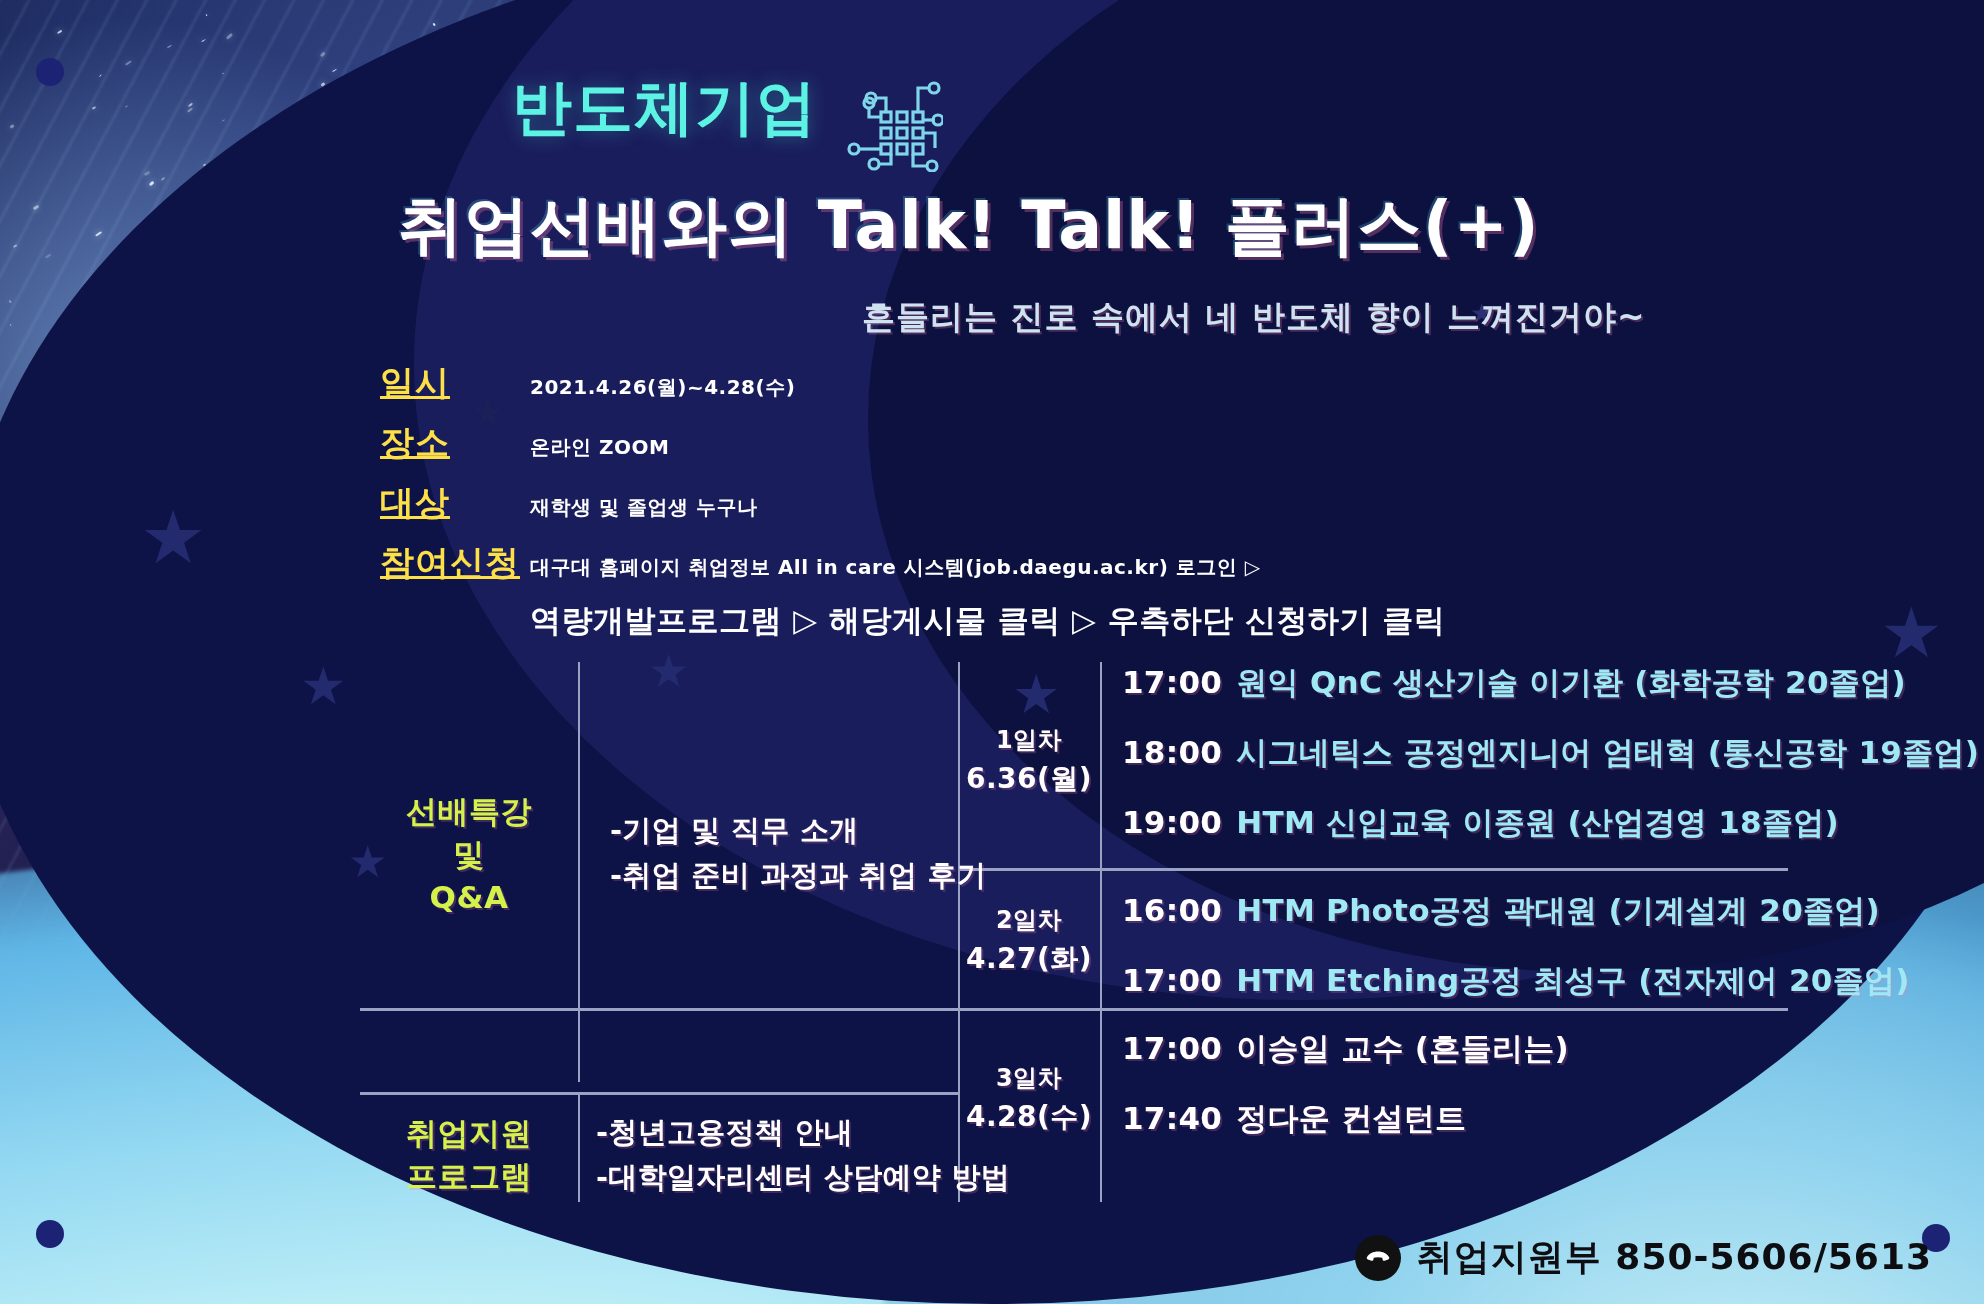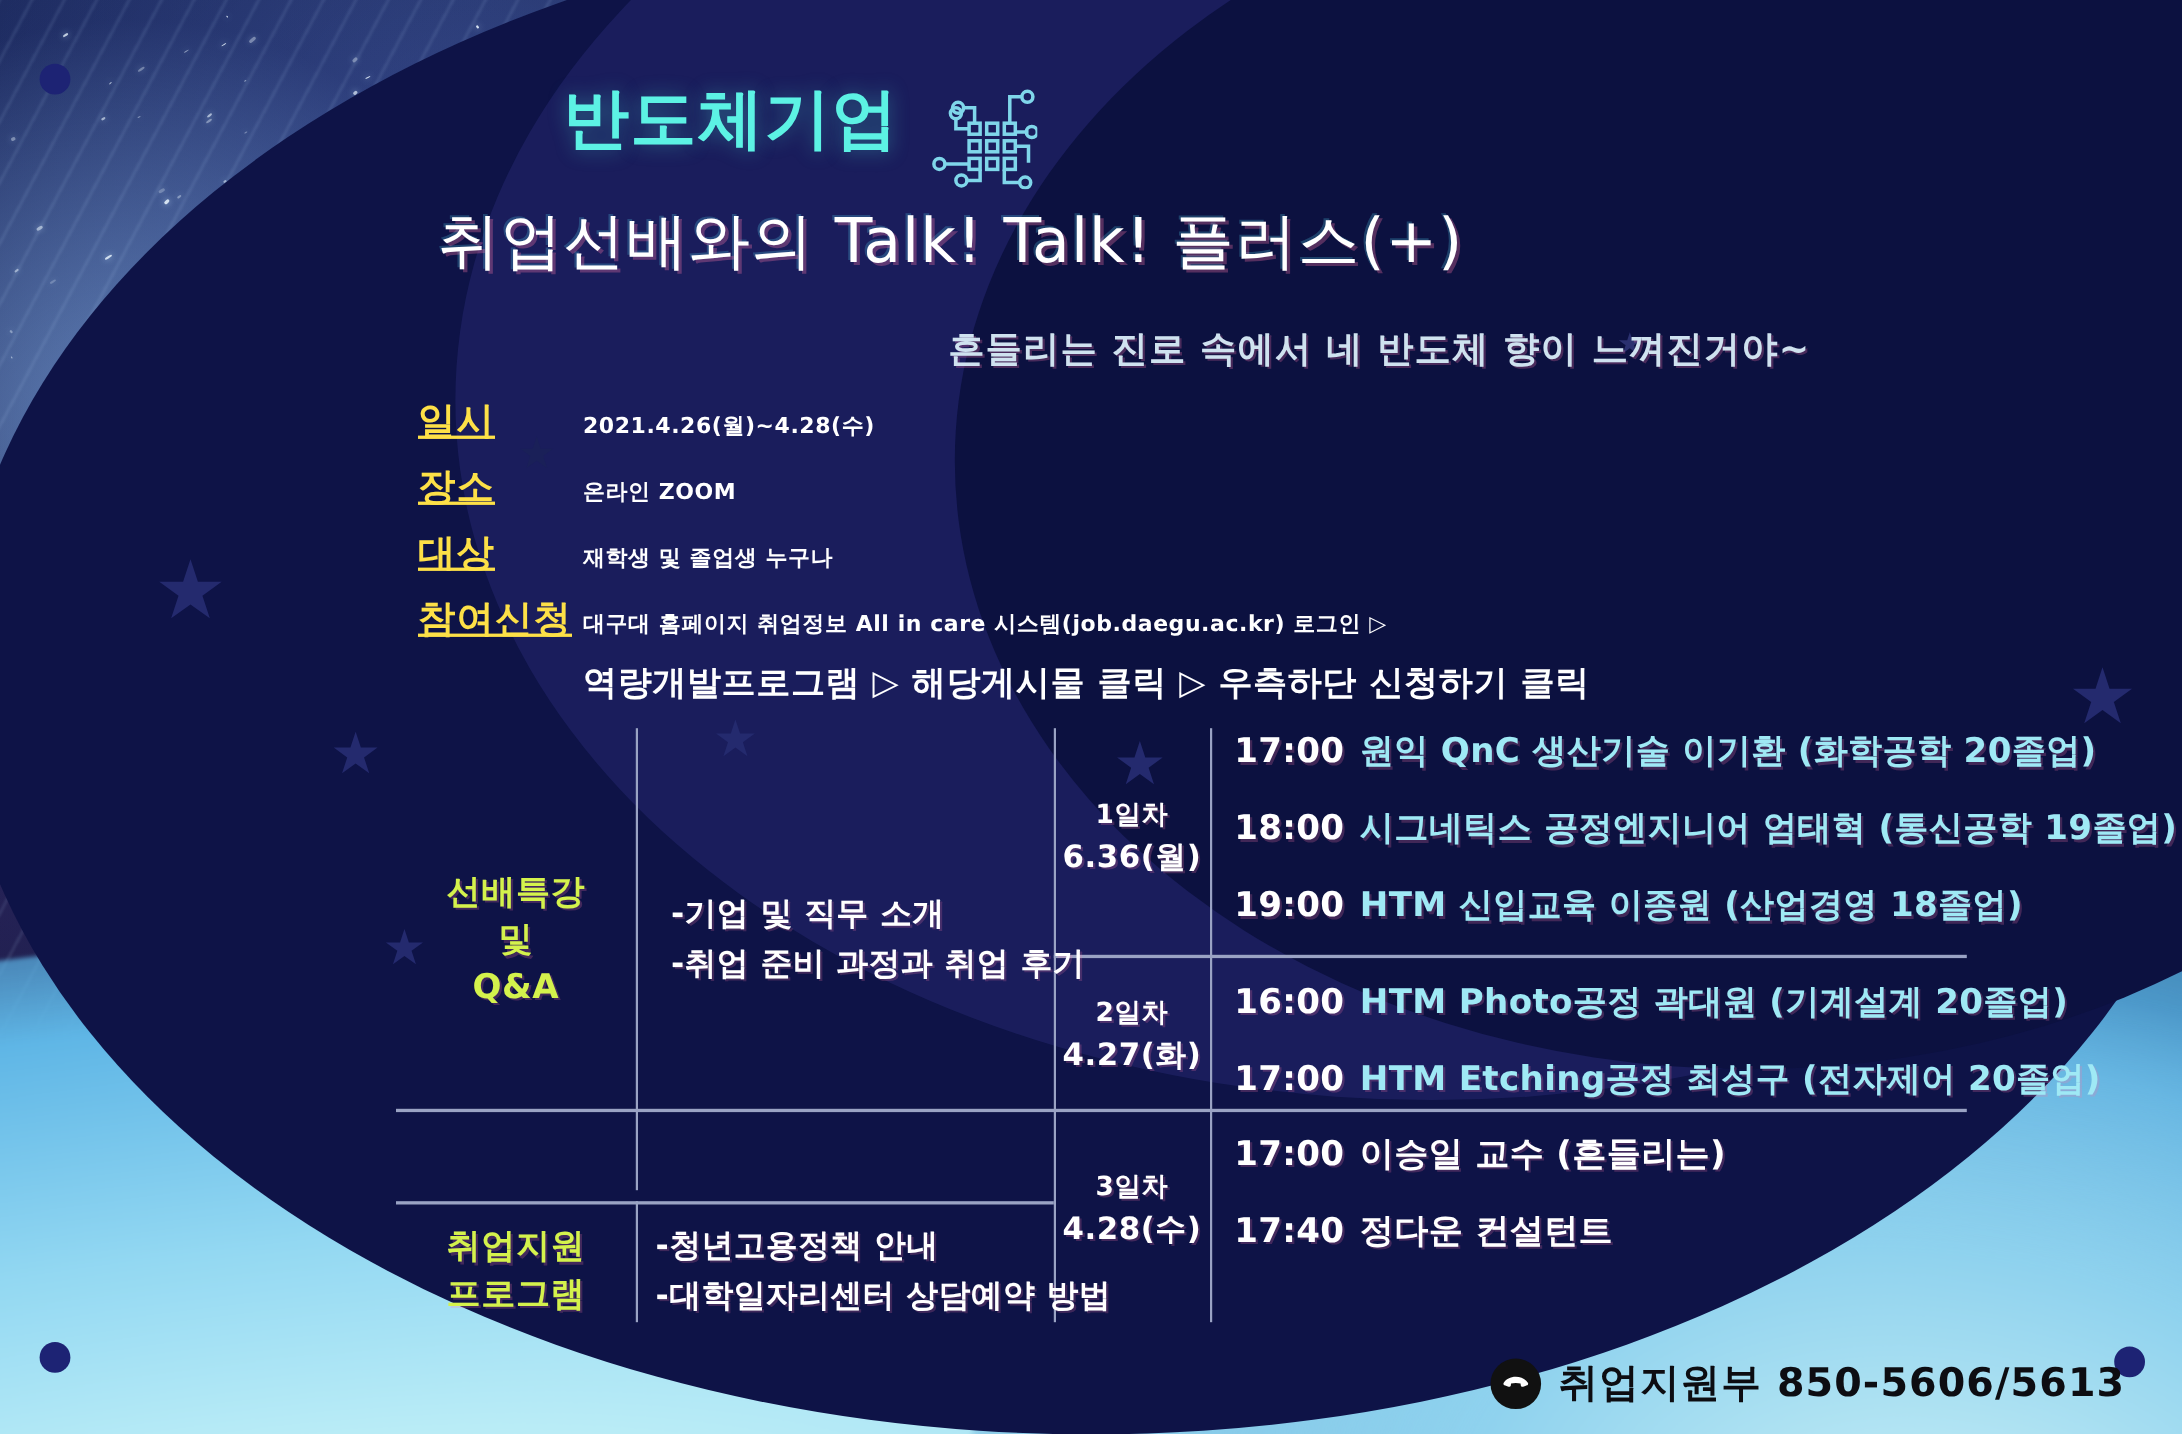--- a/index.html
+++ b/index.html
@@ -96,21 +96,21 @@
   }
   .kicker{
     font-size:60px; font-weight:700; letter-spacing:1px;
     color:#5cf2e4;
     text-shadow:0 0 18px rgba(80,240,225,.35);
   }
   .chip-icon{ margin-top:4px; }
 
   .title{
     position:absolute; left:398px; top:182px;
-    font-size:56px; font-weight:400; color:#ffffff;
+    font-size:65px; font-weight:700; color:#ffffff;
     letter-spacing:1px; white-space:nowrap;
     text-shadow:3px 3px 0 rgba(255,120,170,.30), -2px -2px 0 rgba(90,230,255,.22);
     text-align:right;
   }
   .tagline{
     position:absolute; left:862px; top:295px;
     font-size:33px; font-weight:700; color:#cfe2ef;
     letter-spacing:1px; white-space:nowrap;
     text-shadow:2px 2px 0 rgba(255,120,170,.25);
   }

